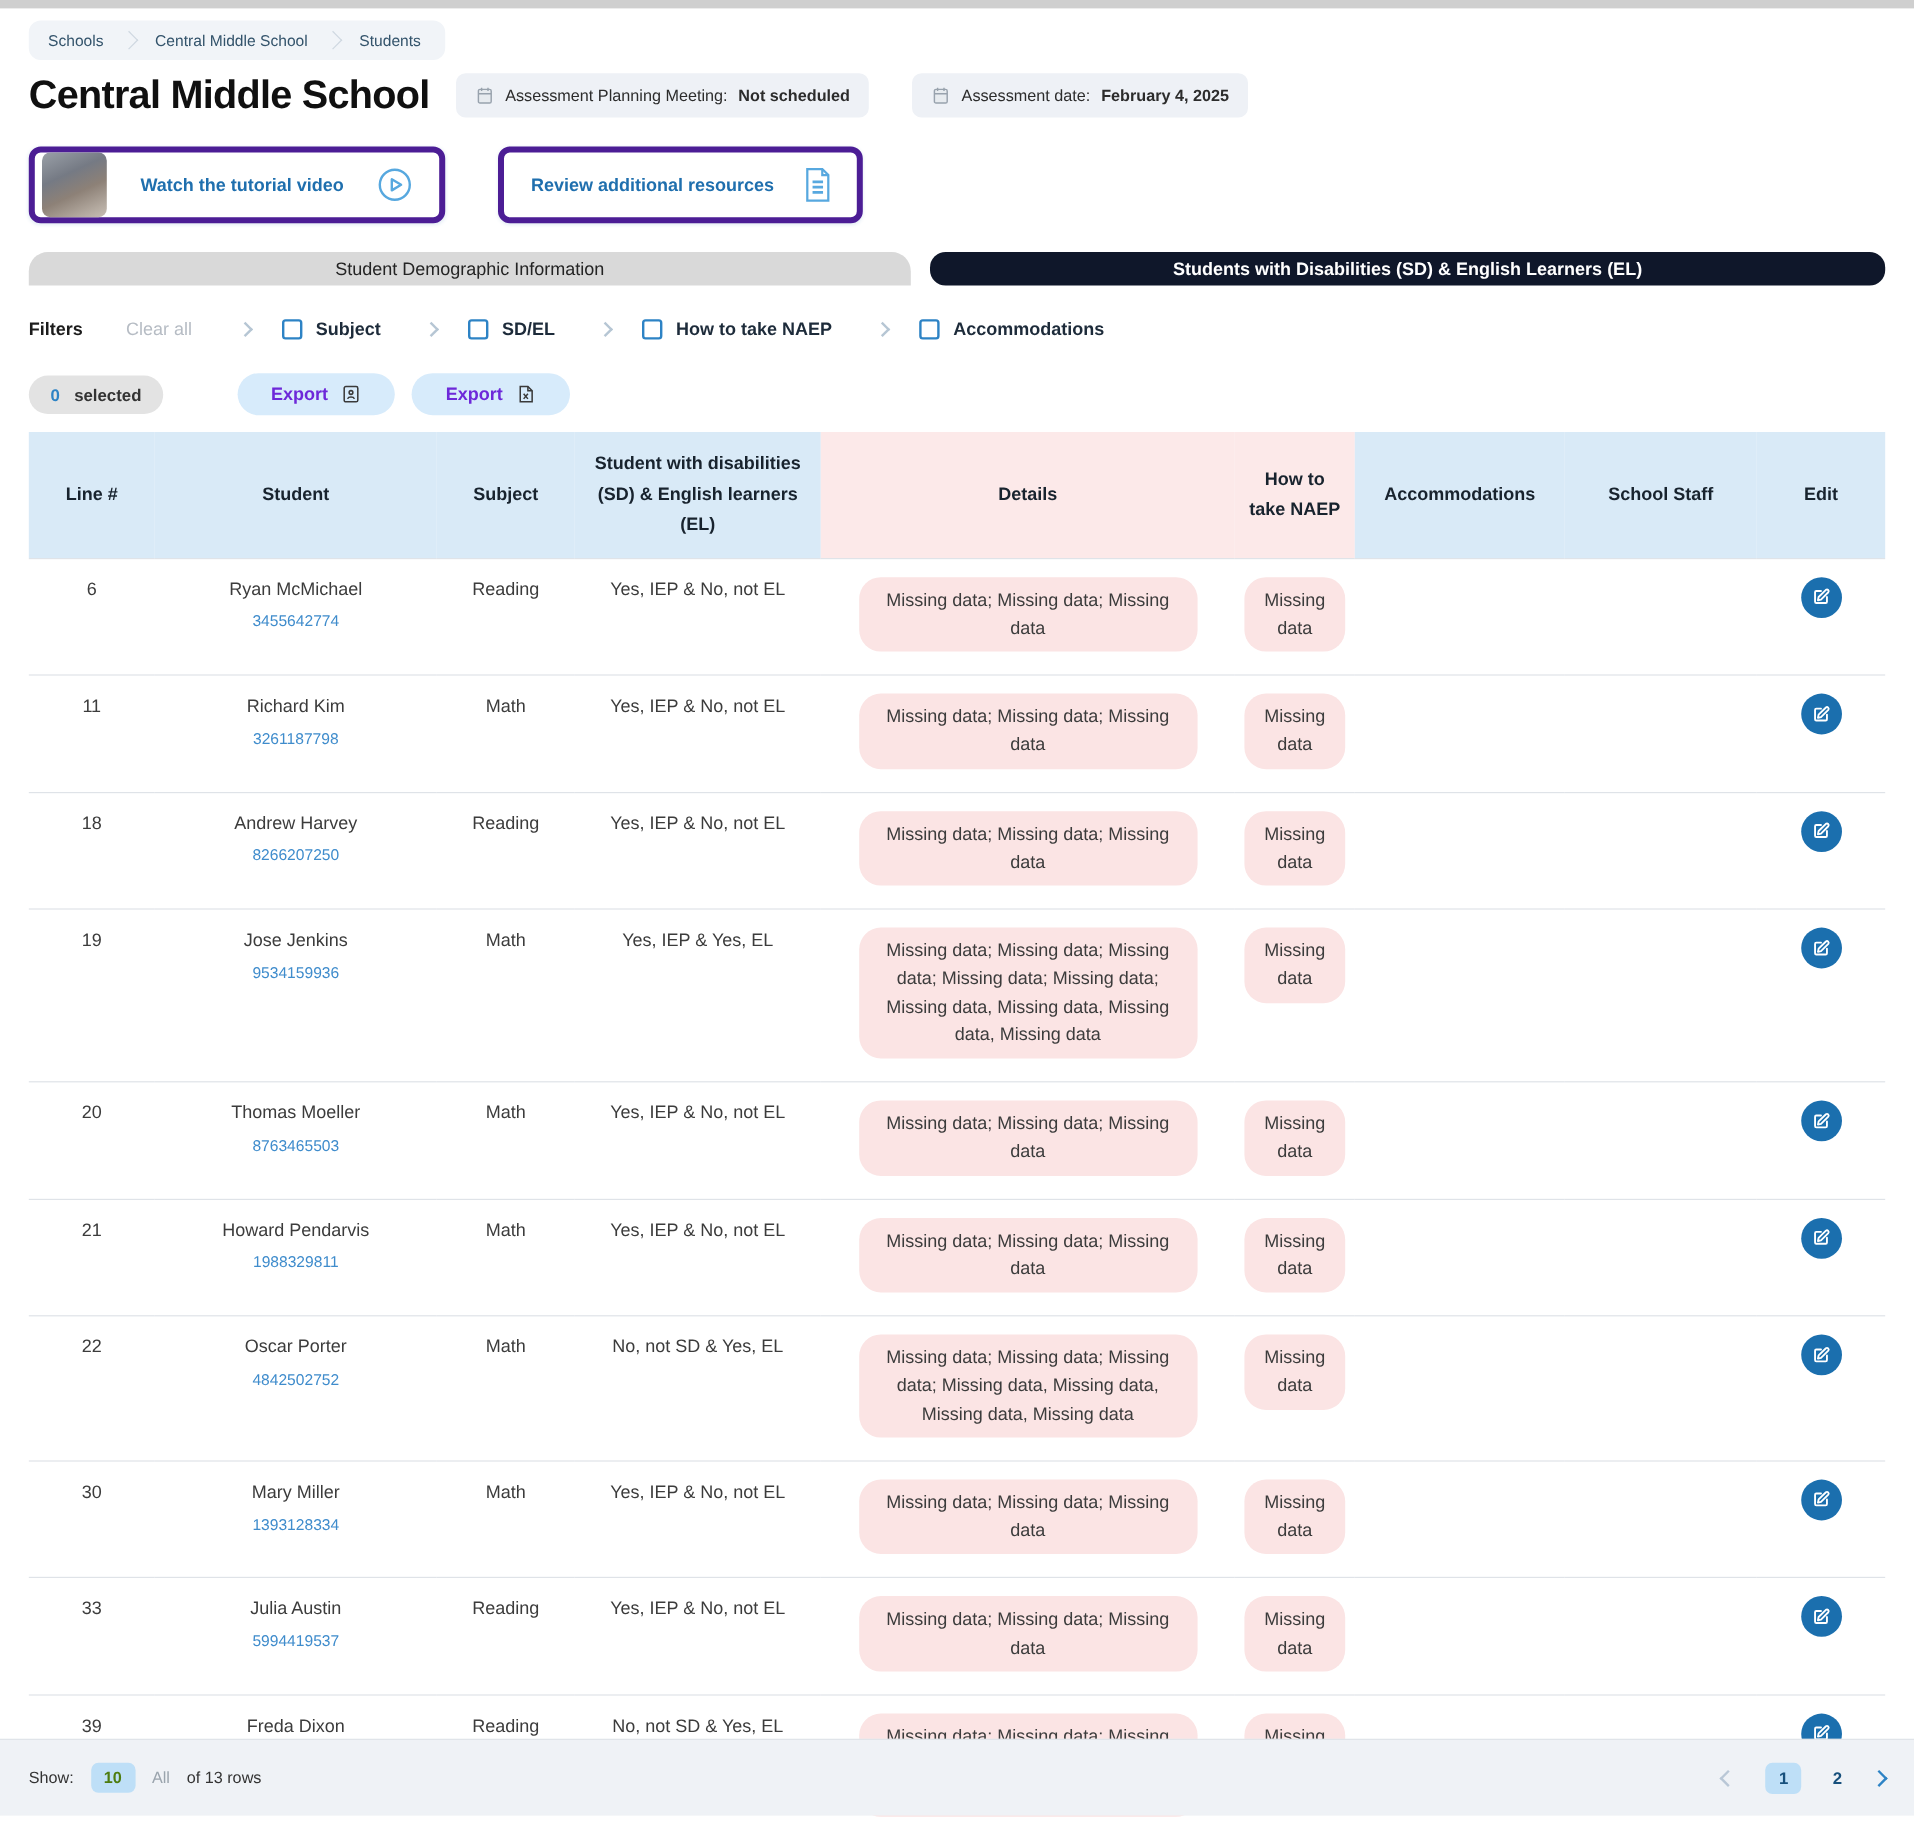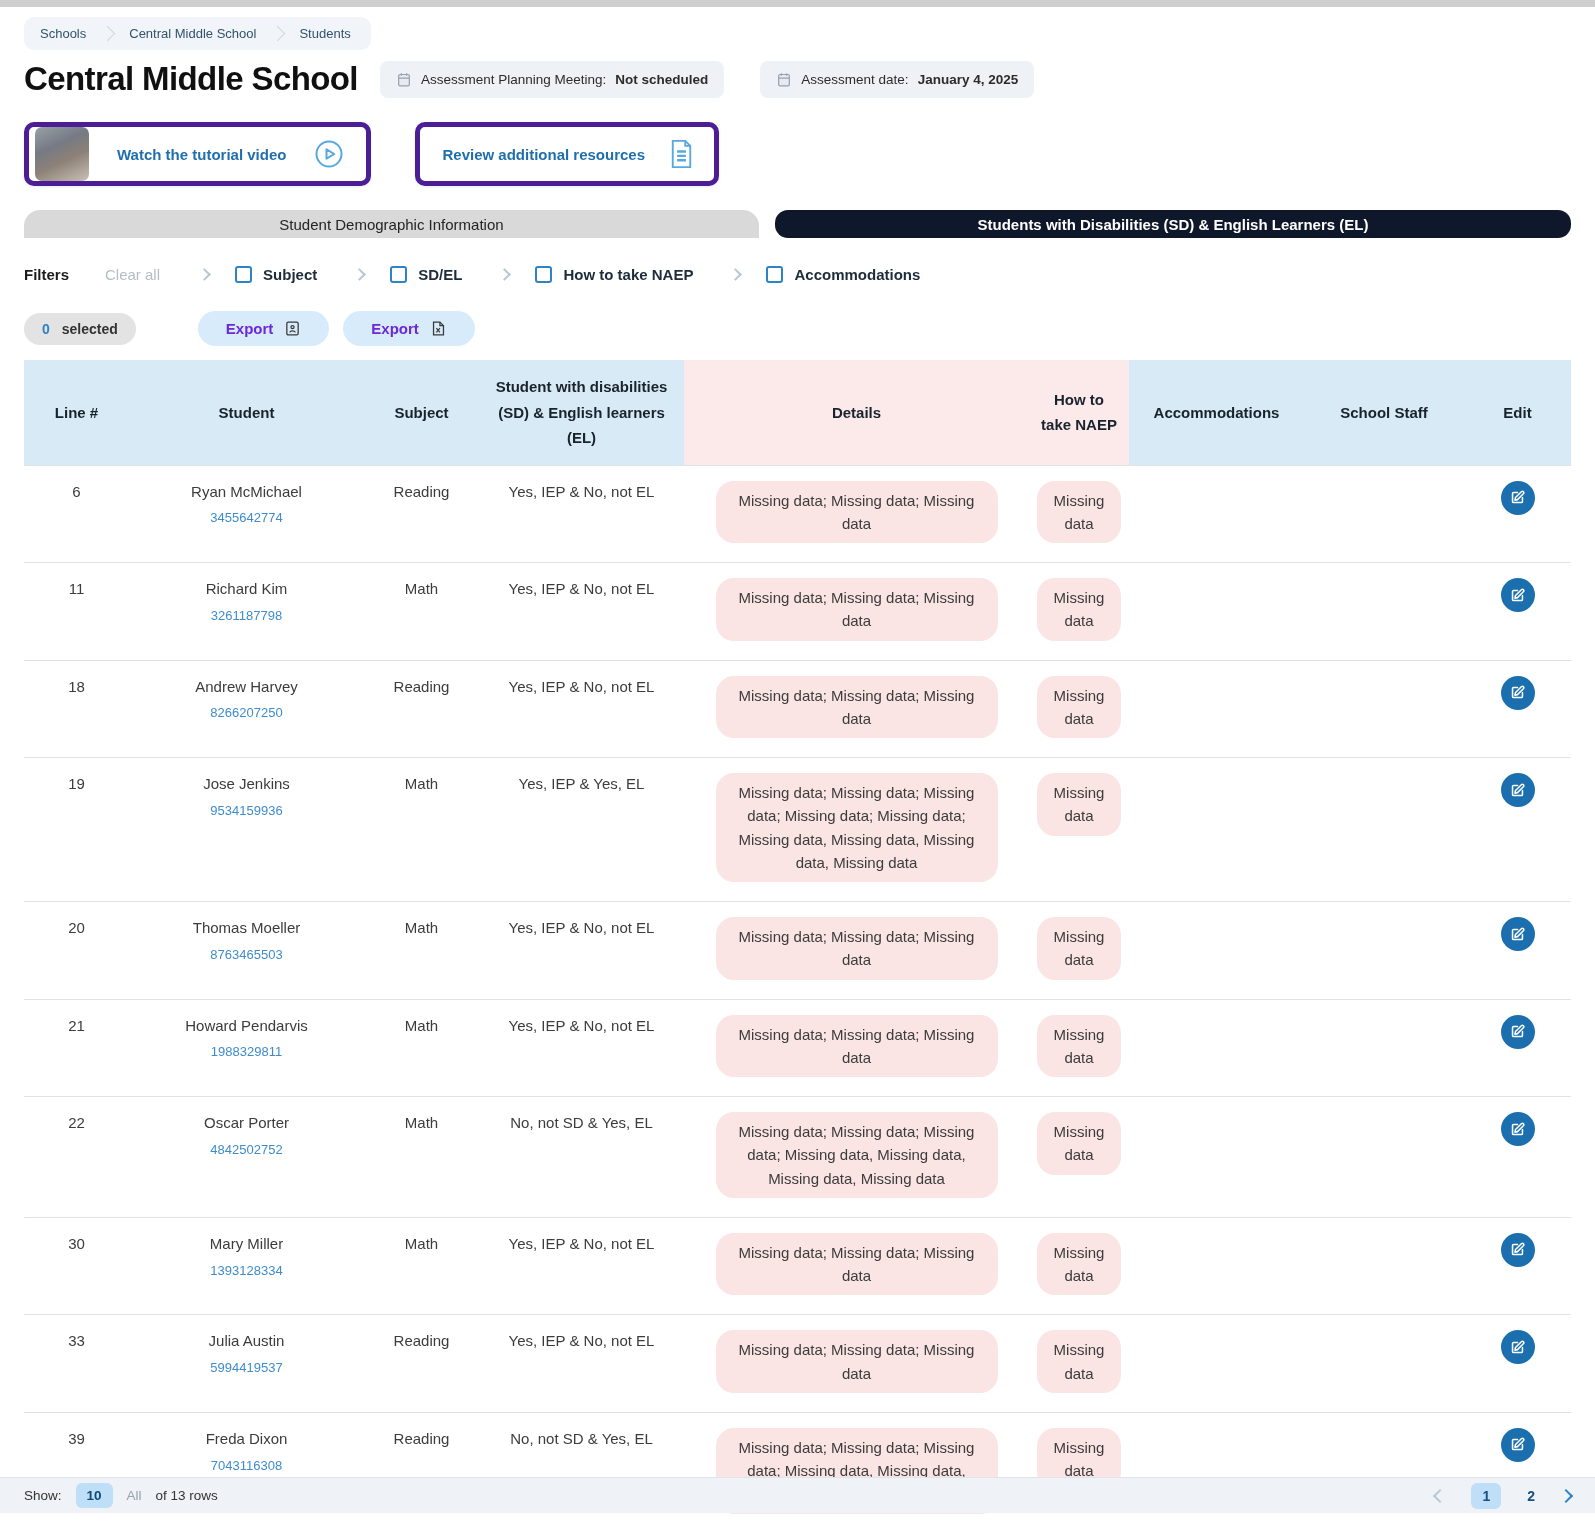--- a/index.html
+++ b/index.html
@@ -108,24 +108,24 @@
   .edit-btn {
     width:34px; height:34px; border-radius:50%; border:none; background:#1b6fae;
     display:inline-flex; align-items:center; justify-content:center; cursor:pointer;
   }
 
   
   .footer {
     position:absolute; left:0; right:0; bottom:26px;
     background:#eff2f6; border-top:1px solid #e0e4e9;
     display:flex; align-items:center; justify-content:space-between;
-    padding:10px 24px; height:36px; font-size:13.5px;
+    padding:10px 24px; height:64px; font-size:13.5px;
   }
   .f-left { display:flex; align-items:center; gap:14px; color:#333; }
-  .size-pill { background:#bedff7; color:#0c4a6e; font-weight:700; border-radius:6px; padding:5px 11px; cursor:pointer; }
+  .size-pill { background:#bedff7; color:#4d7c0f; font-weight:700; border-radius:6px; padding:5px 11px; cursor:pointer; }
   .size-all { color:#9aa4ad; cursor:pointer; }
   .f-right { display:flex; align-items:center; gap:26px; }
   .pg-chev { width:10px; height:10px; border-top:2.4px solid; border-right:2.4px solid; cursor:pointer; }
   .pg-prev { border-color:#b9c7d6; transform:rotate(-135deg); }
   .pg-next { border-color:#2d83c5; transform:rotate(45deg); }
   .pg-num { color:#17507c; font-weight:700; cursor:pointer; font-size:14px; }
   .pg-num.active { background:#bedff7; border-radius:6px; padding:5px 11px; }
 
   .icon { flex:0 0 auto; display:inline-flex; }
 </style>
@@ -158,21 +158,21 @@
       <b>Not scheduled</b>
     </div>
     <div class="badge">
       <span class="icon">
         <svg width="16" height="17" viewBox="0 0 24 24" fill="#e7ebef" stroke="#98a2ad" stroke-width="1.8">
             <rect x="4" y="4.5" width="16" height="17" rx="2"></rect>
             <path d="M8 2.5v4M16 2.5v4M4 10h16" fill="none"></path>
           </svg>
       </span>
       <span>Assessment date:</span>
-      <b>January 4, 2025</b>
+      <b>February 4, 2025</b>
     </div>
   </div>
 
   
   <div class="cards">
     <div class="card">
       <span class="thumb"></span>
       <span>Watch the tutorial video</span>
       <span class="icon">
         <svg width="30" height="30" viewBox="0 0 24 24" fill="none" stroke="#57a8df" stroke-width="1.6">

